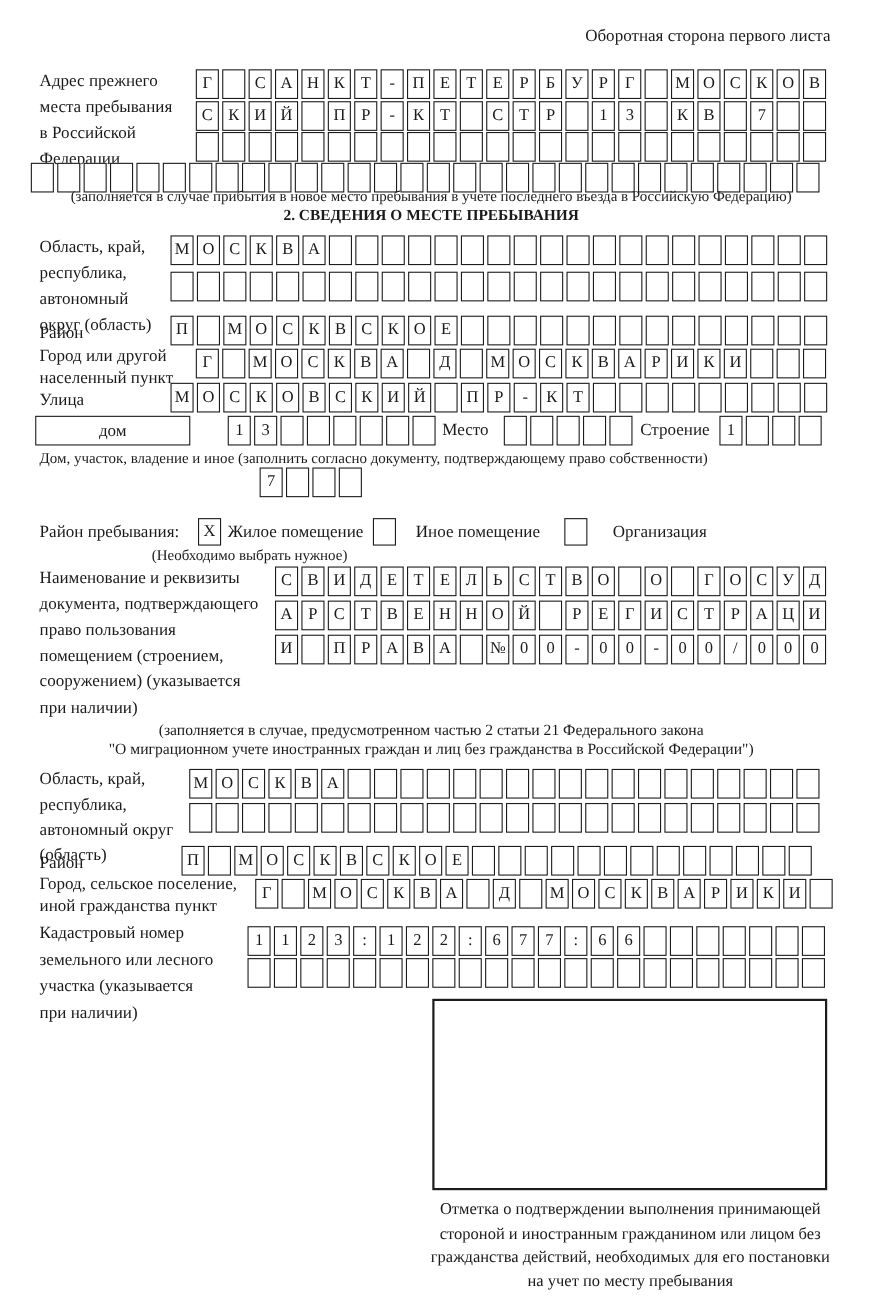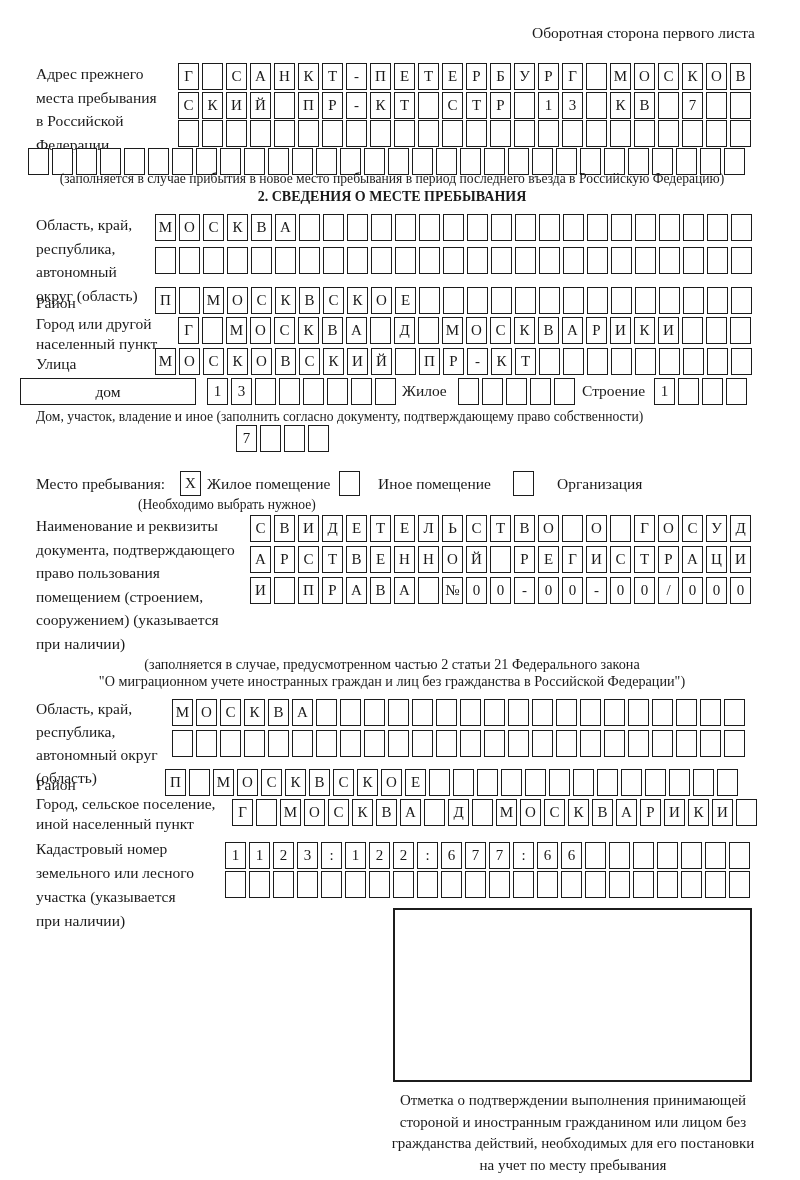--- a/index.html
+++ b/index.html
@@ -150,21 +150,21 @@
       <span class="cell"></span>
       <span class="cell"></span>
       <span class="cell"></span>
       <span class="cell"></span>
       <span class="cell"></span>
       <span class="cell"></span>
       <span class="cell"></span>
       <span class="cell"></span>
       <span class="cell"></span>
     </div>
-  <div class="note center" style="top:171px;">(заполняется в случае прибытия в новое место пребывания в период последнего въезда в Российскую Федерацию)</div>
+  <div class="note center" style="top:171px;">(заполняется в случае прибытия в новое место пребывания в учете последнего въезда в Российскую Федерацию)</div>
 
   <div class="title center" style="top:189px;">2. СВЕДЕНИЯ О МЕСТЕ ПРЕБЫВАНИЯ</div>
 
   <div class="lbl" style="left:36px; top:213px;">Область, край,
 республика,
 автономный
 округ (область)</div>
   <div class="cellrow" style="left:155px; top:214px;">
       <span class="cell">М</span>
       <span class="cell">О</span>
@@ -300,32 +300,32 @@
       <span class="cell"></span>
       <span class="cell"></span>
       <span class="cell"></span>
       <span class="cell"></span>
       <span class="cell"></span>
       <span class="cell"></span>
       <span class="cell"></span>
       <span class="cell"></span>
     </div>
 
-  <div class="bigbox" style="left:20px; top:378px; width:176px;">дом</div>
+  <div class="bigbox" style="left:32px; top:378px; width:141px;">дом</div>
   <div class="cellrow" style="left:207px; top:378px;">
       <span class="cell">1</span>
       <span class="cell">3</span>
       <span class="cell"></span>
       <span class="cell"></span>
       <span class="cell"></span>
       <span class="cell"></span>
       <span class="cell"></span>
       <span class="cell"></span>
     </div>
-  <div class="txt" style="left:402px; top:382px;">Жилое</div>
+  <div class="txt" style="left:402px; top:382px;">Место</div>
   <div class="cellrow" style="left:458px; top:378px;">
       <span class="cell"></span>
       <span class="cell"></span>
       <span class="cell"></span>
       <span class="cell"></span>
       <span class="cell"></span>
     </div>
   <div class="txt" style="left:582px; top:382px;">Строение</div>
   <div class="cellrow" style="left:654px; top:378px;">
       <span class="cell">1</span>
@@ -335,21 +335,21 @@
     </div>
   <div class="note" style="left:36px; top:409px;">Дом, участок, владение и иное (заполнить согласно документу, подтверждающему право собственности)</div>
 
   <div class="cellrow" style="left:236px; top:425px;">
       <span class="cell">7</span>
       <span class="cell"></span>
       <span class="cell"></span>
       <span class="cell"></span>
     </div>
 
-  <div class="txt" style="left:36px; top:475px;">Место пребывания:</div>
+  <div class="txt" style="left:36px; top:475px;">Район пребывания:</div>
   <div class="checkbox" style="left:180px; top:471px;">X</div>
   <div class="txt" style="left:207px; top:475px;">Жилое помещение</div>
   <div class="checkbox" style="left:339px; top:471px;"></div>
   <div class="txt" style="left:378px; top:475px;">Иное помещение</div>
   <div class="checkbox" style="left:513px; top:471px;"></div>
   <div class="txt" style="left:557px; top:475px;">Организация</div>
   <div class="note" style="left:138px; top:497px; width:400px; text-align:left;">(Необходимо выбрать нужное)</div>
 
   <div class="lbl" style="left:36px; top:514px;">Наименование и реквизиты
 документа, подтверждающего
@@ -509,21 +509,21 @@
       <span class="cell"></span>
       <span class="cell"></span>
       <span class="cell"></span>
       <span class="cell"></span>
       <span class="cell"></span>
       <span class="cell"></span>
       <span class="cell"></span>
     </div>
 
   <div class="lbl tight" style="left:36px; top:794px;">Город, сельское поселение,
-иной населенный пункт</div>
+иной гражданства пункт</div>
   <div class="cellrow" style="left:232px; top:799px;">
       <span class="cell">Г</span>
       <span class="cell"></span>
       <span class="cell">М</span>
       <span class="cell">О</span>
       <span class="cell">С</span>
       <span class="cell">К</span>
       <span class="cell">В</span>
       <span class="cell">А</span>
       <span class="cell"></span>

